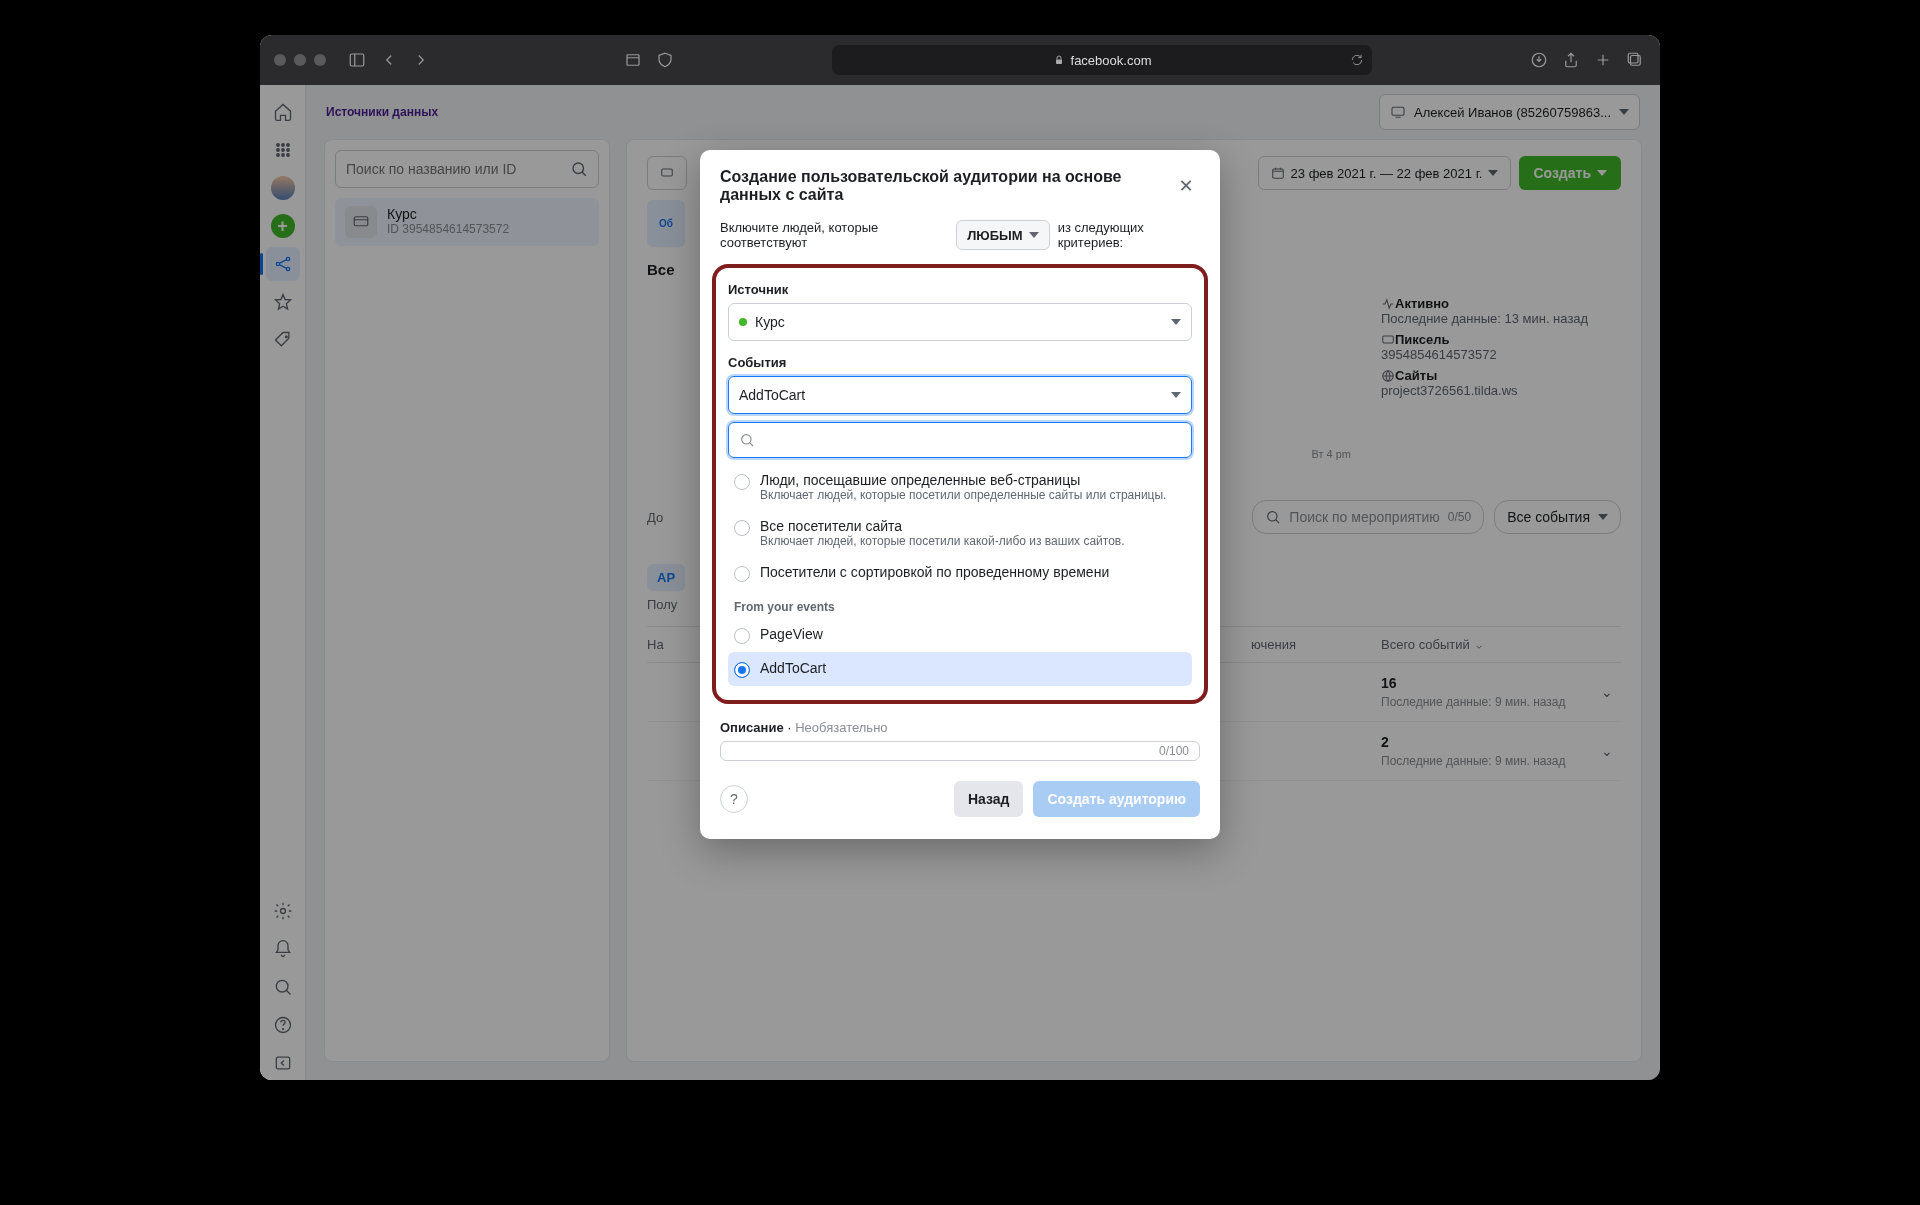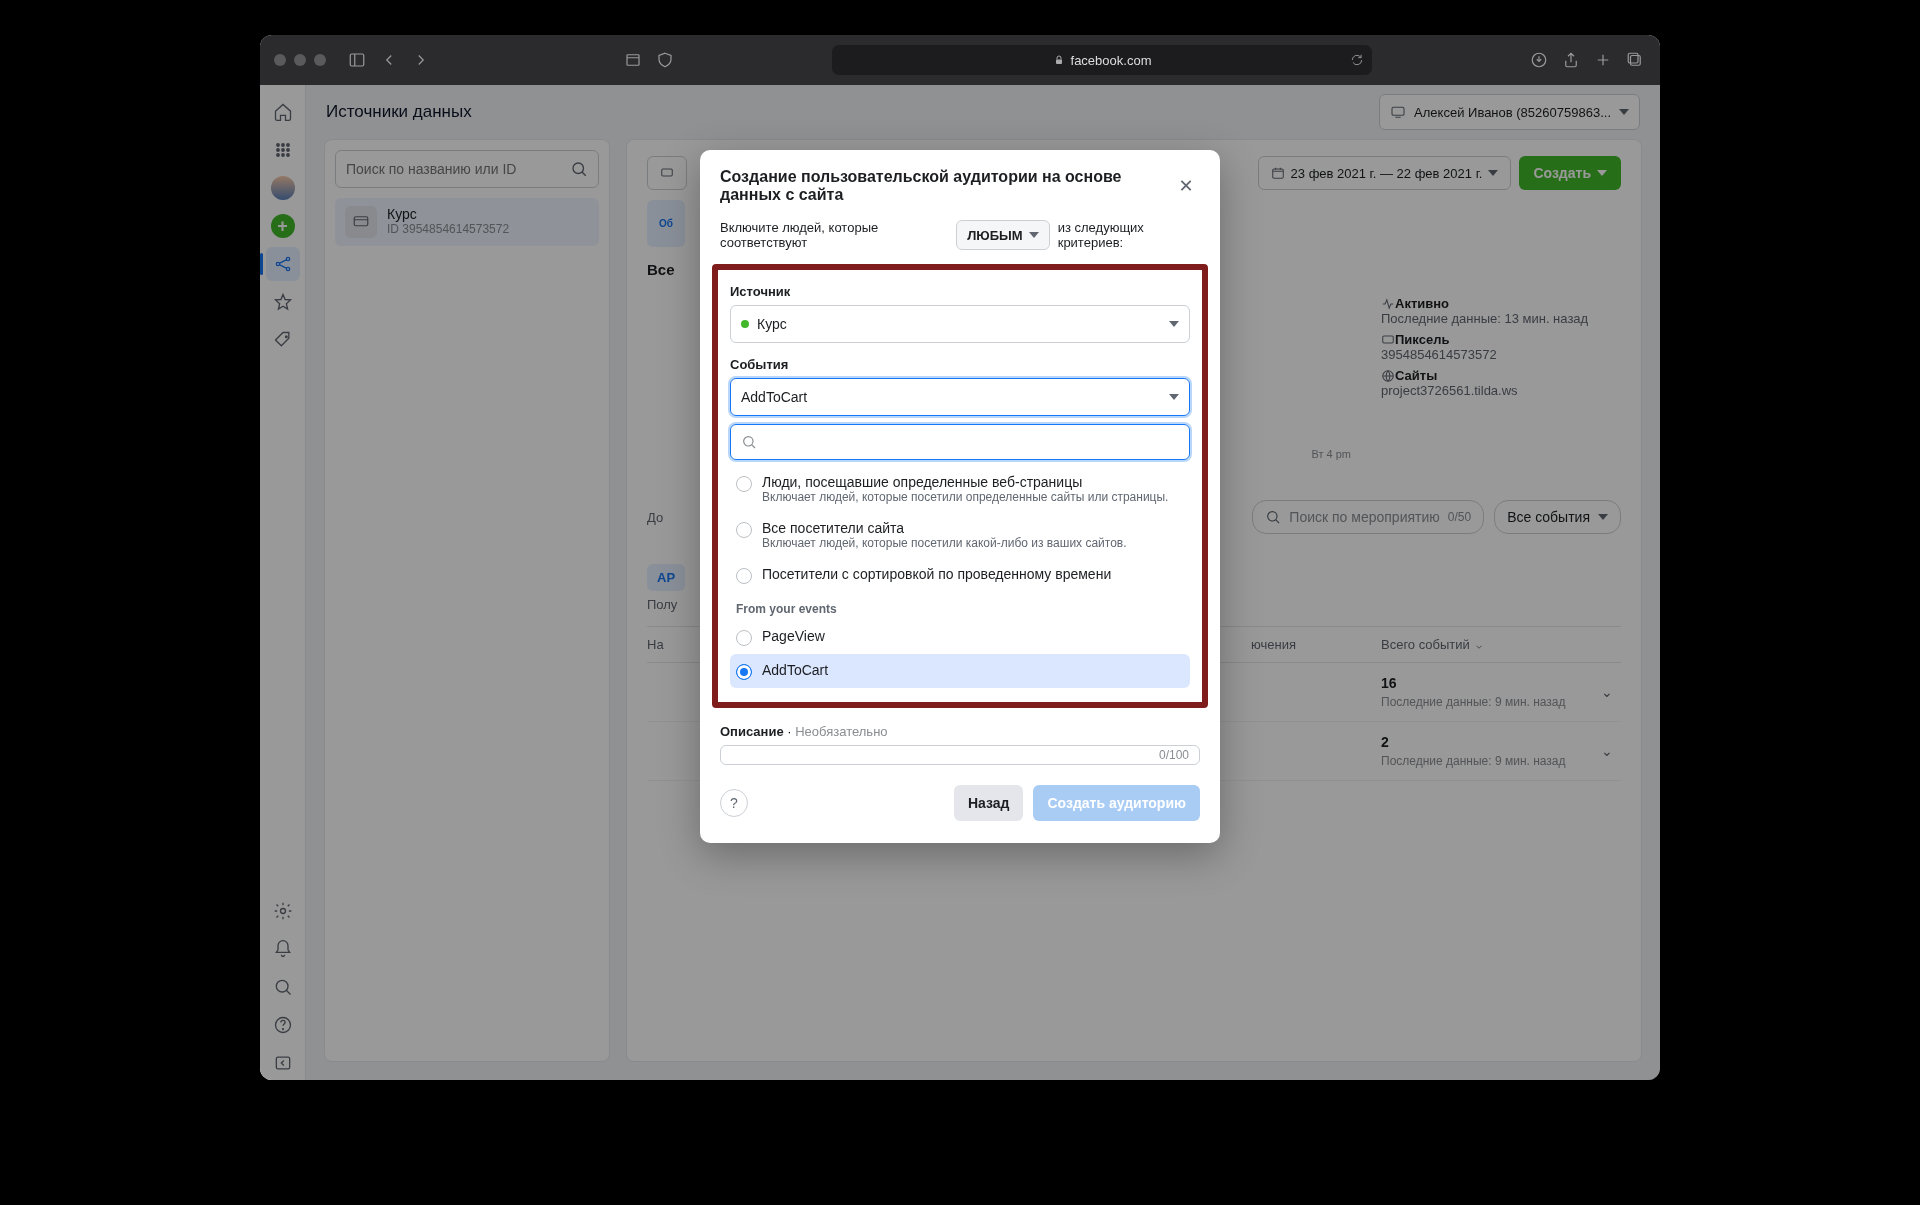--- a/index.html
+++ b/index.html
@@ -48,21 +48,21 @@
 .lb-slot.active { background:#e7f0ff; }
 .lb-slot svg { width:20px; height:20px; stroke:#616770; stroke-width:1.6; fill:none; }
 .lb-plus { width:24px; height:24px; background:#42b72a; border-radius:50%; color:#fff; display:flex; align-items:center; justify-content:center; font-size:18px; font-weight:bold;}
 .lb-spacer { flex:1; }
 .lb-avatar { width:24px; height:24px; border-radius:50%; background: linear-gradient(#f7c9a8, #5a7fb8); }
 
 .content { flex:1; display:flex; flex-direction:column; }
 .topbar {
   height: 54px; display:flex; align-items:center; padding: 0 20px; gap:12px;
 }
-.page-title { font-size:17px; font-weight:400; color:#0f172a; }
+.page-title { font-size:12px; font-weight:700; color:#4c1d95; }
 .acc-picker {
   margin-left:auto; height:36px; border:1px solid #ccd0d5; border-radius:6px;
   background:#fff; display:flex; align-items:center; padding: 0 10px; gap:8px; font-size:13px; color:#1c1e21;
 }
 .acc-picker svg { width:16px; height:16px; stroke:#606770; fill:none; stroke-width:1.6; }
 
 .cols { flex:1; display:flex; padding: 0 18px 18px 18px; gap:16px; }
 .sidepanel {
   width: 286px; background:#fff; border:1px solid #e4e6eb; border-radius:8px; padding:10px;
 }
@@ -128,21 +128,21 @@
   position:absolute; left:50%; top:115px; transform:translateX(-50%);
   width:520px; background:#fff; border-radius:10px; box-shadow:0 12px 40px rgba(0,0,0,.3);
   padding: 18px 0;
 }
 .m-head { display:flex; align-items:center; padding:0 20px 12px; }
 .m-title { font-size:16px; font-weight:600; color:#1c1e21; flex:1; }
 .m-close { width:28px; height:28px; display:flex; align-items:center; justify-content:center; font-size:18px; color:#606770; cursor:pointer;}
 .m-line { padding: 4px 20px 14px; font-size:13px; color:#1c1e21; display:flex; align-items:center; gap:8px; }
 .small-select { height:30px; border:1px solid #ccd0d5; border-radius:6px; padding:0 10px; font-size:13px; font-weight:600; display:flex; align-items:center; gap:6px; background:#f5f6f7;}
 .card {
-  margin: 0 12px; border:6px solid #7f1d1d; border-radius:4px; padding:14px 12px;
+  margin: 0 12px; border:4px solid #7f1d1d; border-radius:16px; padding:14px 12px;
 }
 .f-label { font-size:13px; font-weight:600; color:#1c1e21; margin-bottom:6px;}
 .select {
   height:38px; border:1px solid #ccd0d5; border-radius:6px; display:flex; align-items:center;
   padding: 0 10px; font-size:14px; color:#1c1e21; justify-content:space-between;
 }
 .select.focus { border-color:#1877f2; box-shadow: 0 0 0 2px rgba(24,119,242,.3); }
 .select .left { display:flex; align-items:center; gap:8px; }
 .greendot { width:8px; height:8px; border-radius:50%; background:#42b72a; }
 .caret { width:0;height:0;border-left:5px solid transparent;border-right:5px solid transparent;border-top:6px solid #606770;}

